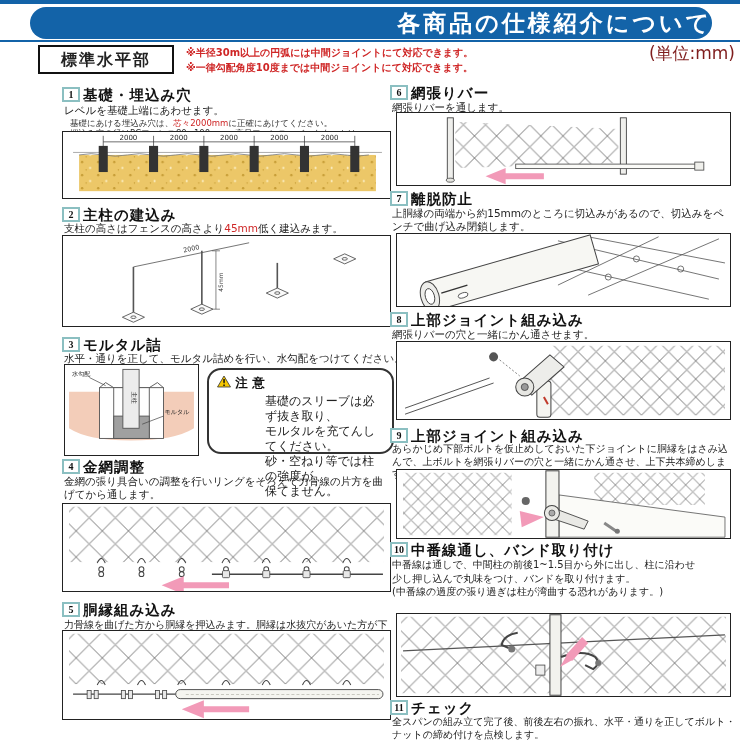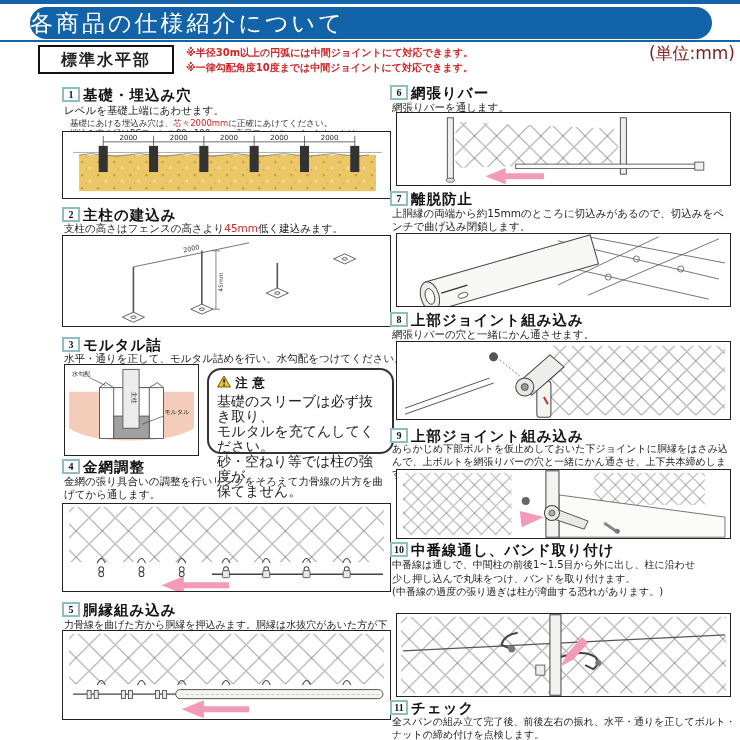--- a/index.html
+++ b/index.html
@@ -2,39 +2,39 @@
 <html><head>
 <meta charset="utf-8">
 <style>
   html,body{margin:0;padding:0;}
   body{width:740px;height:740px;position:relative;background:#fff;overflow:hidden;
        font-family:"DejaVu Sans","Liberation Sans",sans-serif;color:#222;}
   .abs{position:absolute;}
   .topstrip{left:0;top:0;width:740px;height:4px;background:#1363a8;}
   .toprule{left:0;top:40px;width:740px;height:2px;background:#1363a8;}
   .banner{left:30px;top:7px;width:682px;height:32px;background:#1363a8;border-radius:17px;}
-  .banner-title{width:100%;text-align:left;color:#fff;font-size:23px;font-weight:normal;
+  .banner-title{width:100%;text-align:right;color:#fff;font-size:23px;font-weight:bold;
        line-height:32px;letter-spacing:3px;}
   .unit{right:5px;top:42px;color:#7f1d1d;font-size:17px;font-weight:normal;}
   .partbox{left:38px;top:45px;width:132px;height:25px;border:2px solid #111;background:#fff;
        text-align:center;font-size:16px;font-weight:bold;line-height:25px;letter-spacing:2px;}
   .topnotes{left:186px;top:45px;color:#cf2626;font-size:10px;line-height:15px;font-weight:bold;}
   .sech{white-space:nowrap;font-family:Liberation Serif, serif;}
   .badge{display:inline-block;min-width:10px;border:2px solid #8bbfc1;background:#fff;color:#111;
        font-size:10px;font-weight:bold;line-height:11px;padding:0 2px;margin-right:3px;
        text-align:center;vertical-align:2px;}
   .stitle{font-size:14.5px;font-weight:bold;color:#111;letter-spacing:1px;}
   .desc{font-size:10.5px;line-height:13px;color:#222;}
   .tiny{font-size:8.5px;line-height:10px;color:#333;}
   .red{color:#cf2626;}
   .dbox{border:1px solid #222;background:#fff;}
   .dbox svg{display:block;width:100%;height:100%;}
   .warn{border:2px solid #333;border-radius:14px;background:#fff;padding:5px 8px 4px 8px;}
   .warn-title{font-size:12.5px;font-weight:bold;color:#111;margin-bottom:2px;}
-  .warn-line{font-size:14px;line-height:15px;color:#222;}
+  .warn-line{font-size:12px;line-height:15px;color:#222;margin-left:48px;}
 </style>
 </head>
 <body>
 
 <div class="abs topstrip"></div>
 <div class="abs banner">
   <div class="banner-title">各商品の仕様紹介について</div>
 </div>
 <div class="abs toprule"></div>
 <div class="abs unit">(単位:mm)</div>

